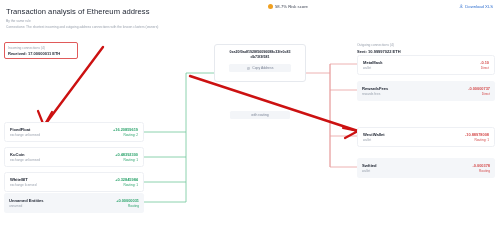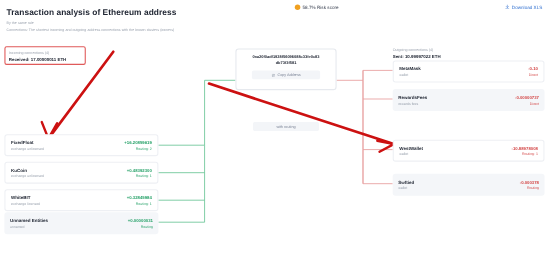--- a/index.html
+++ b/index.html
@@ -14,21 +14,21 @@
   
   .topbar { position:absolute; left:0; top:0; width:500px; height:15px; }
   .risk { position:absolute; left:268px; top:3.5px; display:flex; align-items:center; gap:2px; }
   .risk-ico { width:5px; height:5px; border-radius:50%; background:#f0a020; display:block; }
   .risk-txt { font-size:4.2px; color:#3b4252; letter-spacing:.02px; }
   .dl { position:absolute; right:7px; top:3.5px; display:flex; align-items:center; gap:2px; }
   .dl-ico { width:4.5px; height:4.5px; display:block; }
   .dl-txt { font-size:4.2px; color:#2f6fd0; }
 
   
-  .h1 { position:absolute; left:6px; top:7px; font-size:7.6px; font-weight:bold; color:#1d2330; letter-spacing:.05px; }
+  .h1 { position:absolute; left:6px; top:7px; font-size:7.6px; font-weight:normal; color:#1d2330; letter-spacing:.05px; }
   .sub1 { position:absolute; left:6px; top:19px; font-size:3.3px; color:#9aa2ae; }
   .sub2 { position:absolute; left:6px; top:24.5px; font-size:3.3px; color:#9aa2ae; }
 
   
   .inbox {
     position:absolute; left:4px; top:42px; width:74px; height:17px;
     border:0.8px solid #e05a5a; border-radius:2px; background:#fff;
     padding:2.5px 3px;
   }
   .inbox-l1 { font-size:3.3px; color:#9aa2ae; margin-bottom:1.6px; }

